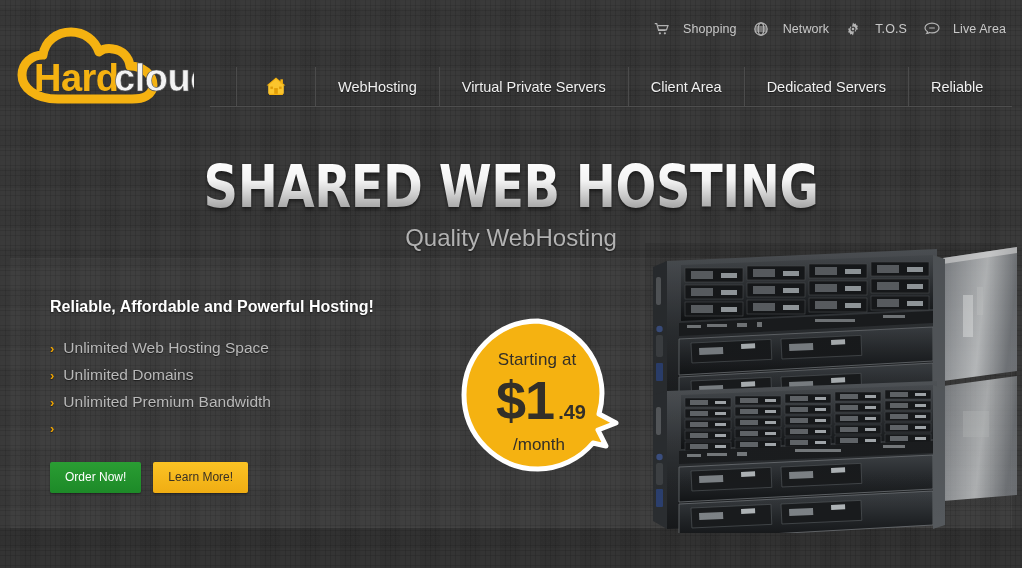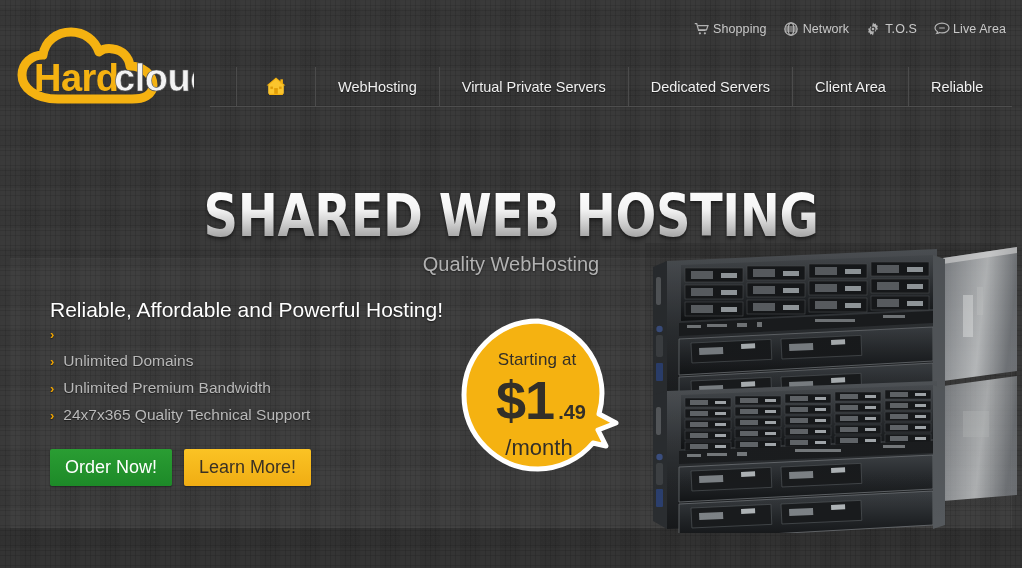--- a/index.html
+++ b/index.html
@@ -32,21 +32,21 @@
       repeating-linear-gradient(90deg, rgba(255,255,255,0.012) 0 20px, rgba(0,0,0,0.015) 20px 40px);
     pointer-events:none;
   }
 
   
   .topbar{
     position:absolute; top:22px; right:16px;
     display:flex; align-items:center; gap:17px;
     font-size:12.5px; color:#c9c9c9; z-index:20;
   }
-  .topbar .tb-item{ display:flex; align-items:center; gap:5px; cursor:pointer; white-space:nowrap;}
+  .topbar .tb-item{ display:flex; align-items:center; gap:15px; cursor:pointer; white-space:nowrap;}
   .tb-ico{ width:14px; height:14px; display:inline-block; opacity:.82; }
   .tb-ico svg{ display:block; }
   .tb-label{ line-height:1; letter-spacing:.1px;}
 
   
   .logo{
     position:absolute; left:12px; top:27px;
     width:182px; height:82px; z-index:20; cursor:pointer;
   }
   .logo svg{ display:block; }
@@ -69,72 +69,73 @@
     text-shadow:0 1px 1px rgba(0,0,0,.55);
   }
   .nav-item:first-child{ border-left:1px solid #4b4b4b; }
   .nav-item:last-child{ border-right:none; }
   .nav-home{ padding:0 28px; }
   .home-ico{ width:22px; height:21px; display:block; }
 
   
   .hero-head{
     position:absolute; top:158px; left:0; width:1022px;
-    text-align:center; z-index:6;margin-top:29px;
+    text-align:center; z-index:6;
   }
   .hero-title{
     font-family:"Liberation Sans Narrow","DejaVu Sans Condensed","Liberation Sans", sans-serif;
     font-weight:bold;
     font-size:58px;
     line-height:58px;
     letter-spacing:-0.5px;
     transform:scaleX(0.92);
     background:linear-gradient(180deg,#ffffff 0%,#f4f4f4 38%,#cfcfcf 62%,#8e8e8e 100%);
     -webkit-background-clip:text; background-clip:text;
     color:transparent; -webkit-text-fill-color:transparent;
     filter:drop-shadow(0 2px 2px rgba(0,0,0,.55));
     display:block;
   }
   .hero-sub{
     margin-top:8px;
-    font-size:20px; color:#b2b2b2;
+    font-size:24px; color:#b2b2b2;
     text-shadow:0 1px 2px rgba(0,0,0,.5);
   }
 
   
   .panel{
     position:absolute; left:10px; top:258px;
     width:1002px; height:270px;
     background:rgba(255,255,255,0.028);
     box-shadow:inset 0 0 0 1px rgba(255,255,255,0.015);
     z-index:2;
   }
 
   
   .promo{
     position:absolute; left:50px; top:298px; width:420px; z-index:8;
   }
   .promo-head{
-    font-size:21px; color:#ffffff; font-weight:normal;
+    font-size:16px; color:#ffffff; font-weight:bold;
     text-shadow:0 1px 2px rgba(0,0,0,.6);
+    margin-bottom:19px;
   }
   .feat{ list-style:none; }
   .feat li{
     display:flex; align-items:baseline; gap:9px;
     font-size:15.5px; color:#b9b9b9;
     line-height:26px;
     text-shadow:0 1px 1px rgba(0,0,0,.5);
   }
   .chev{ color:#f0a500; font-weight:bold; font-size:13px; line-height:26px; }
 
   .btn-row{ display:flex; gap:12px; margin-top:20px; }
   .btn{
     border:none; cursor:pointer;
     font-family:"Liberation Sans", sans-serif;
-    font-size:18px; line-height:1;
+    font-size:12px; line-height:1;
     padding:9px 15px 10px;
     border-radius:2px;
   }
   .btn-order{
     background:linear-gradient(180deg,#2a9d33 0%,#1d8a28 100%);
     color:#ffffff;
     box-shadow:0 1px 2px rgba(0,0,0,.45);
   }
   .btn-learn{
     background:linear-gradient(180deg,#fbc324 0%,#f0ad13 100%);
@@ -158,21 +159,21 @@
     font-size:17px; letter-spacing:.1px;
   }
   .b-price{
     position:absolute; top:55px; left:0; right:18px;
     display:flex; align-items:baseline; justify-content:center;
   }
   .b-major{ font-size:54px; font-weight:bold; line-height:54px; letter-spacing:-1px;}
   .b-minor{ font-size:20px; font-weight:bold; line-height:30px; margin-left:4px;}
   .b-month{
     position:absolute; top:117px; left:0; right:22px;
-    font-size:22px;
+    font-size:17px;
   }
 
   
   .servers{
     position:absolute; left:645px; top:243px;
     width:372px; height:290px; z-index:5;
     overflow:hidden;
   }
   .servers svg{ display:block; }
 
@@ -254,24 +255,24 @@
         <rect x="14.1" y="10.6" width="2.5" height="2.3" fill="#e09c07"></rect>
       </svg>
     </div>
     <div class="nav-item">
       <span>WebHosting</span>
     </div>
     <div class="nav-item">
       <span>Virtual Private Servers</span>
     </div>
     <div class="nav-item">
+      <span>Client Area</span>
+    </div>
+    <div class="nav-item">
       <span>Dedicated Servers</span>
-    </div>
-    <div class="nav-item">
-      <span>Client Area</span>
     </div>
     <div class="nav-item">
       <span>Reliable</span>
     </div>
   </nav>
 
   <div class="hero-head">
     <span class="hero-title">SHARED WEB HOSTING</span>
     <div class="hero-sub">Quality WebHosting</div>
   </div>
@@ -549,32 +550,32 @@
 
       <rect x="0" y="0" width="372" height="290" fill="url(#shadowg)" opacity="0.18"></rect>
     </svg>
   </div>
 
   <div class="promo">
     <h2 class="promo-head">Reliable, Affordable and Powerful Hosting!</h2>
     <ul class="feat">
       <li>
         <span class="chev">›</span>
+        <span>Unlimited Web Hosting Space</span>
       </li>
       <li>
         <span class="chev">›</span>
         <span>Unlimited Domains</span>
       </li>
       <li>
         <span class="chev">›</span>
         <span>Unlimited Premium Bandwidth</span>
       </li>
       <li>
         <span class="chev">›</span>
-        <span>24x7x365 Quality Technical Support</span>
       </li>
     </ul>
     <div class="btn-row">
       <button class="btn btn-order">Order Now!</button>
       <button class="btn btn-learn">Learn More!</button>
     </div>
   </div>
 
   <div class="badge">
     <svg width="180" height="155" viewBox="0 0 180 155">

